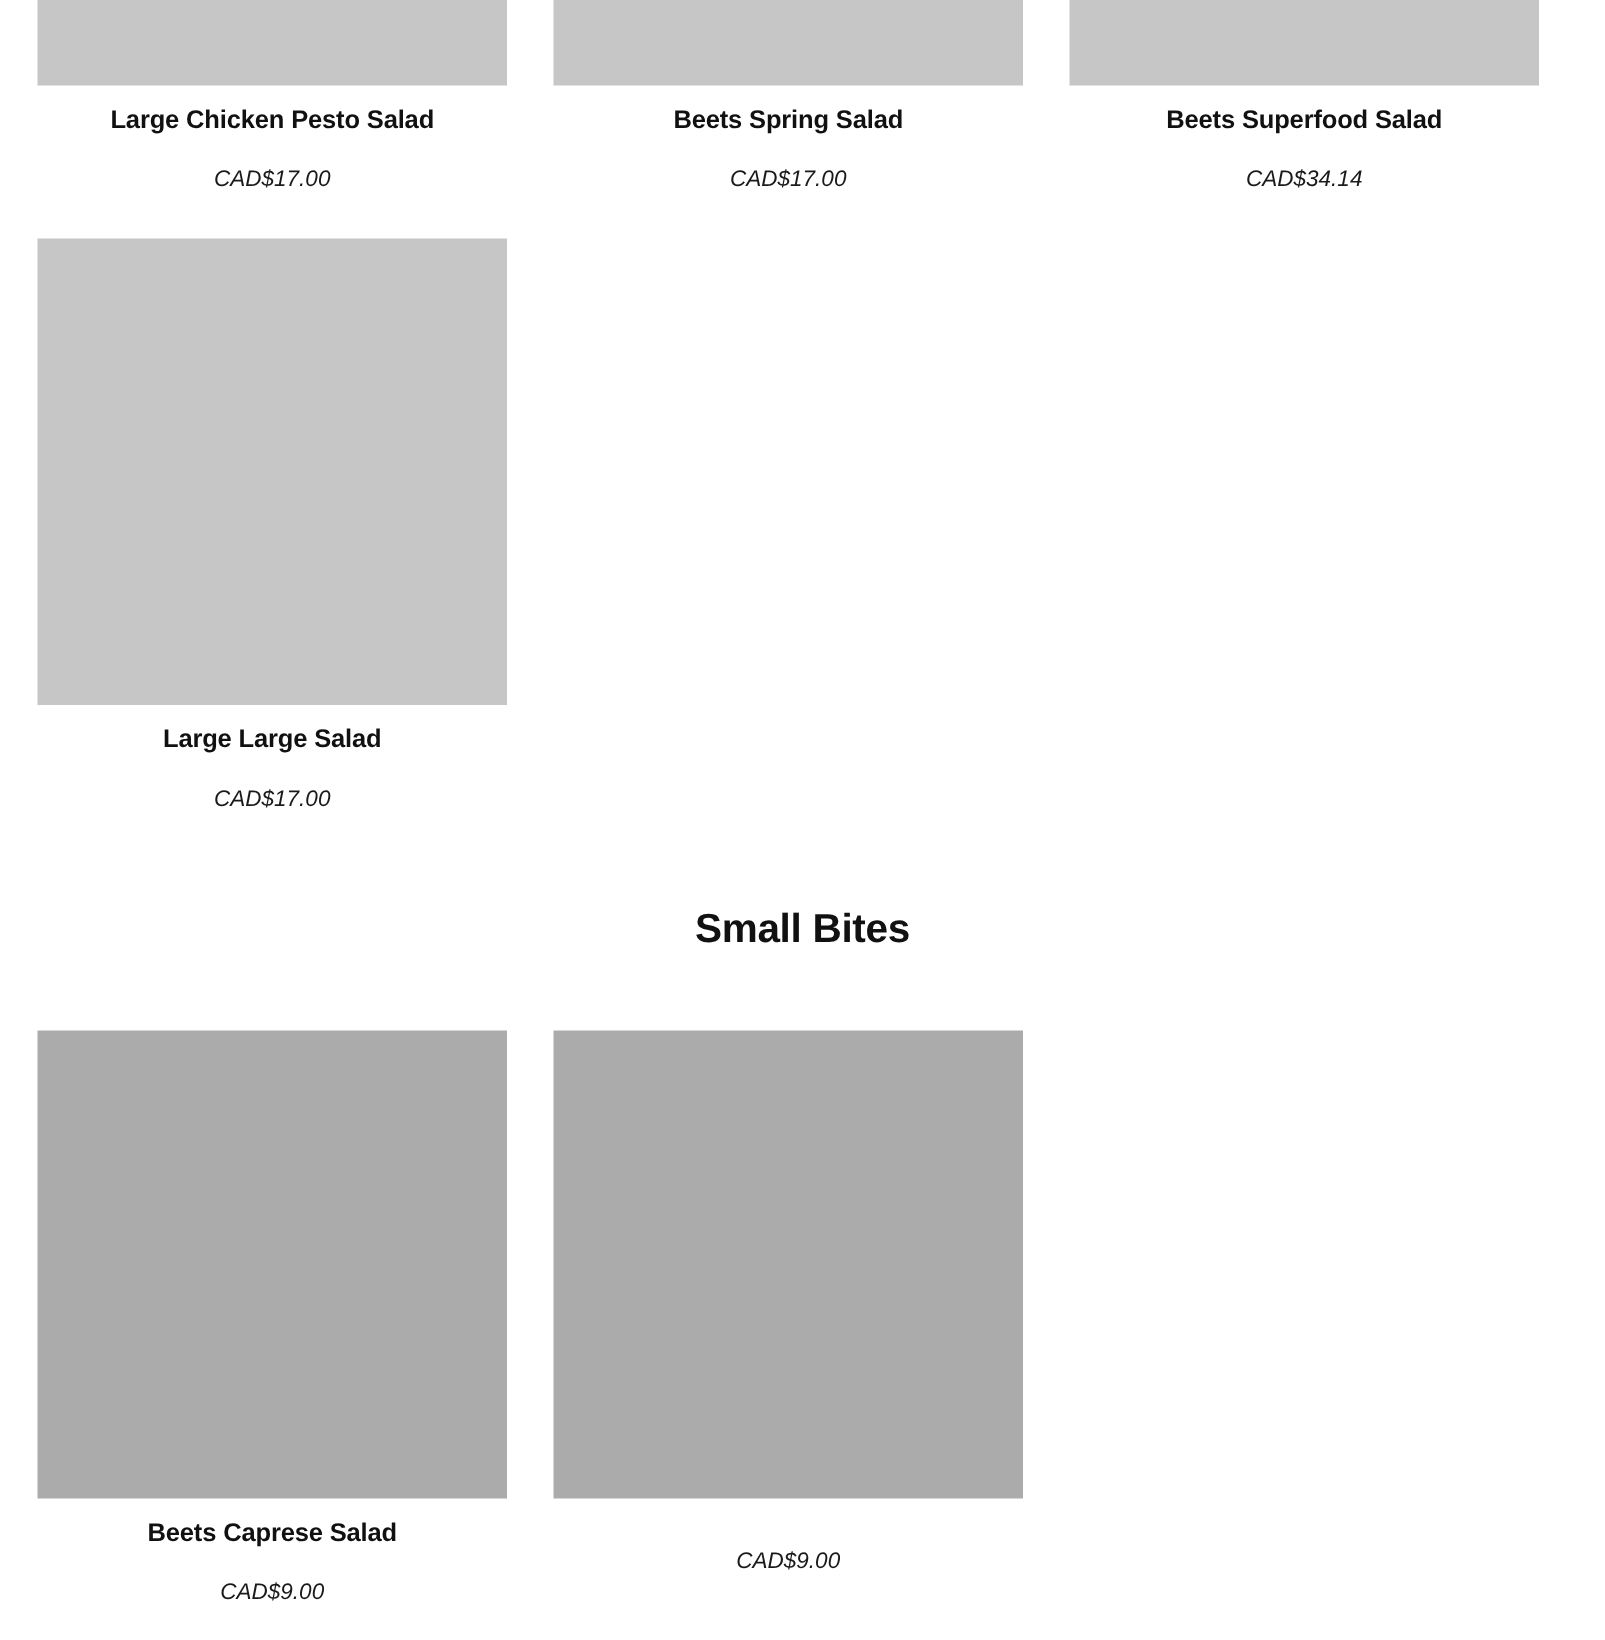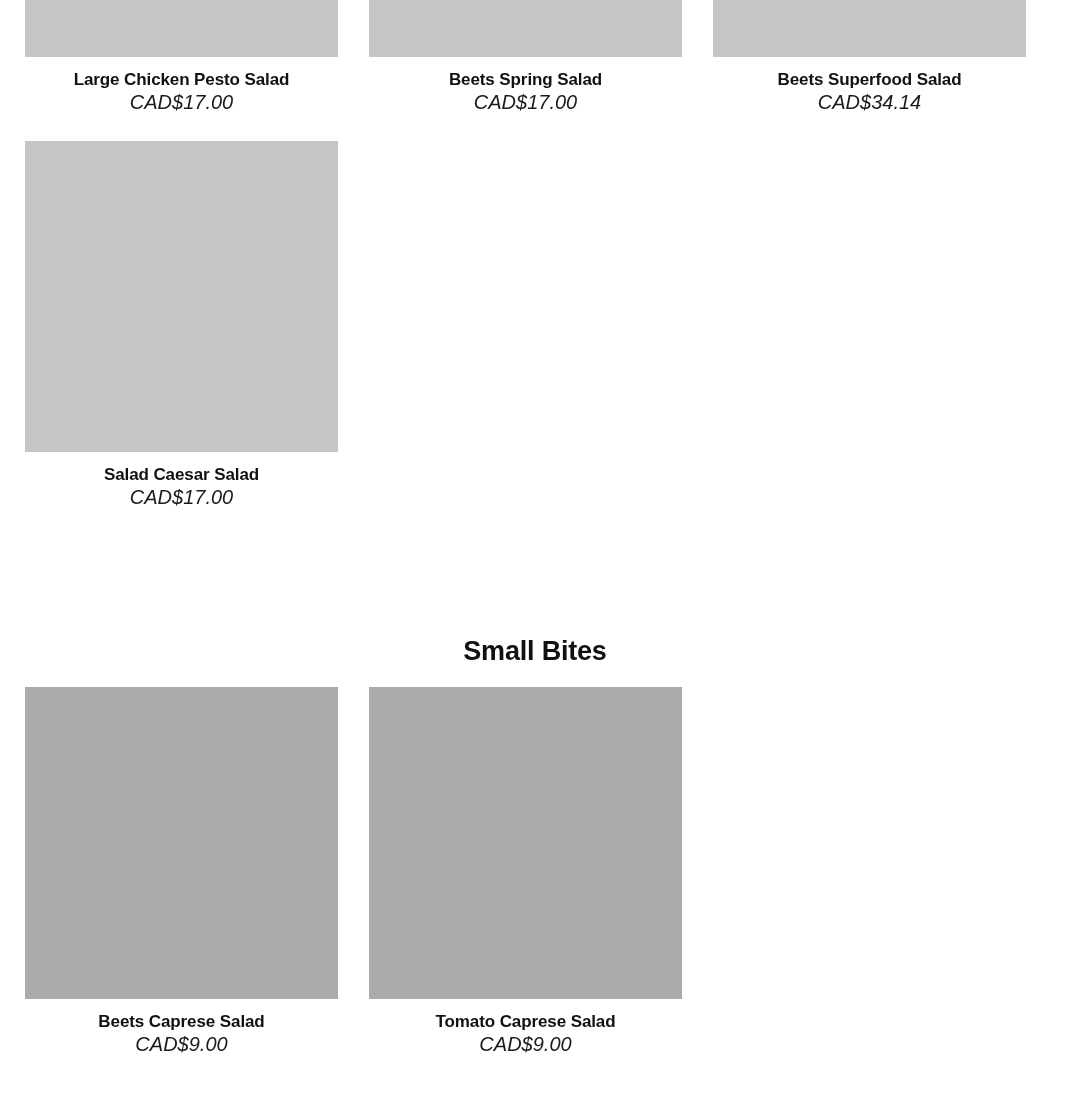--- a/index.html
+++ b/index.html
@@ -57,31 +57,31 @@
 
   .product-title {
     font-size: 17px;
     font-weight: bold;
     line-height: 21px;
     letter-spacing: -0.1px;
     color: #111111;
   }
 
   .product-price {
-    font-size: 20px;
+    font-size: 15px;
     font-style: italic;
     line-height: 20px;
-    margin-top: 2px;
+    margin-top: 20px;
     color: #1a1a1a;
   }
 
   
   .section-heading {
     position: absolute;
-    top: 636px;
+    top: 604px;
     left: 0;
     width: 1070px;
     text-align: center;
     font-size: 27px;
     font-weight: bold;
     letter-spacing: -0.2px;
     color: #111111;
   }
 </style>
 </head>
@@ -111,21 +111,21 @@
       <div class="product-thumb short"></div>
       <div class="product-caption">
         <div class="product-title">Beets Superfood Salad</div>
         <div class="product-price">CAD$34.14</div>
       </div>
     </div>
 
     <div class="product-card">
       <div class="product-thumb tall"></div>
       <div class="product-caption">
-        <div class="product-title">Salad Caesar Salad</div>
+        <div class="product-title">Large Large Salad</div>
         <div class="product-price">CAD$17.00</div>
       </div>
     </div>
 
   </div>
 
   <div class="section-heading">Small Bites</div>
 
   <div class="grid grid-bites">
 
@@ -133,20 +133,19 @@
       <div class="product-thumb bites"></div>
       <div class="product-caption">
         <div class="product-title">Beets Caprese Salad</div>
         <div class="product-price">CAD$9.00</div>
       </div>
     </div>
 
     <div class="product-card">
       <div class="product-thumb bites"></div>
       <div class="product-caption">
-        <div class="product-title">Tomato Caprese Salad</div>
         <div class="product-price">CAD$9.00</div>
       </div>
     </div>
 
   </div>
 
 </div>
 
 </body></html>

